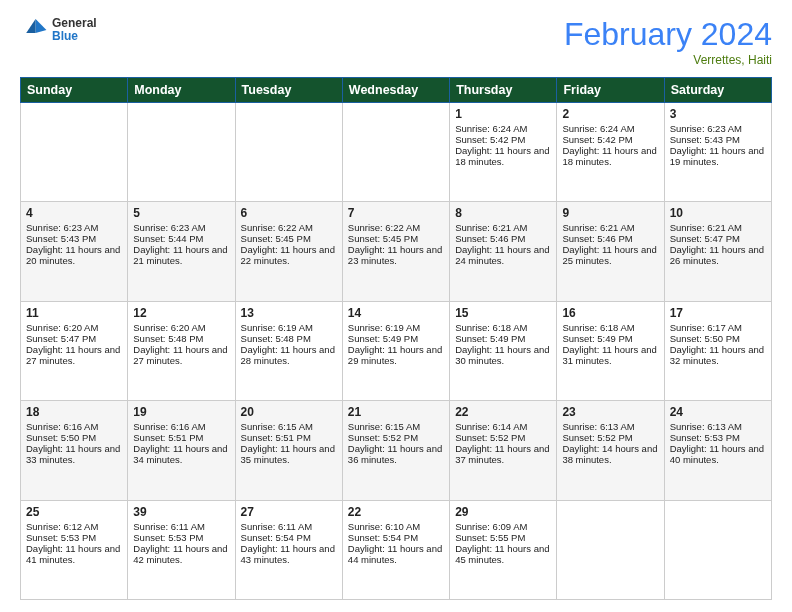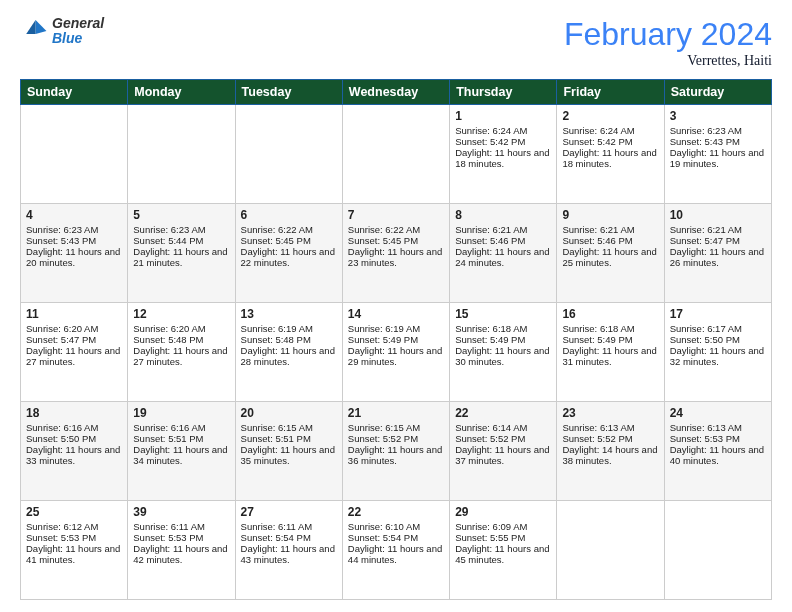--- a/index.html
+++ b/index.html
@@ -22,43 +22,41 @@
       justify-content: space-between;
       align-items: flex-start;
       margin-bottom: 10px;
     }
     .logo {
       display: flex;
       align-items: center;
       gap: 4px;
     }
     .logo-text {
-      font-size: 14px;
+      font-size: 12px;
       font-weight: bold;
       line-height: 1.1;
-      font-style: italic;
     }
     .logo-general { color: #333; }
     .logo-blue { color: #2176c7; }
     .logo-icon {
       width: 28px;
       height: 28px;
     }
     .title-block {
       text-align: right;
     }
     .calendar-title {
       font-size: 32px;
       font-weight: normal;
       color: #3b82f6;
     }
     .calendar-subtitle {
-      font-size: 14px;
-      color: #0f172a;
-      font-family: Liberation Serif, serif;
+      font-size: 12px;
+      color: #4d7c0f;
     }
     .calendar {
       flex: 1;
       border-collapse: collapse;
       width: 100%;
       table-layout: fixed;
     }
     .calendar th {
       background: #14532d;
       color: #fff;

